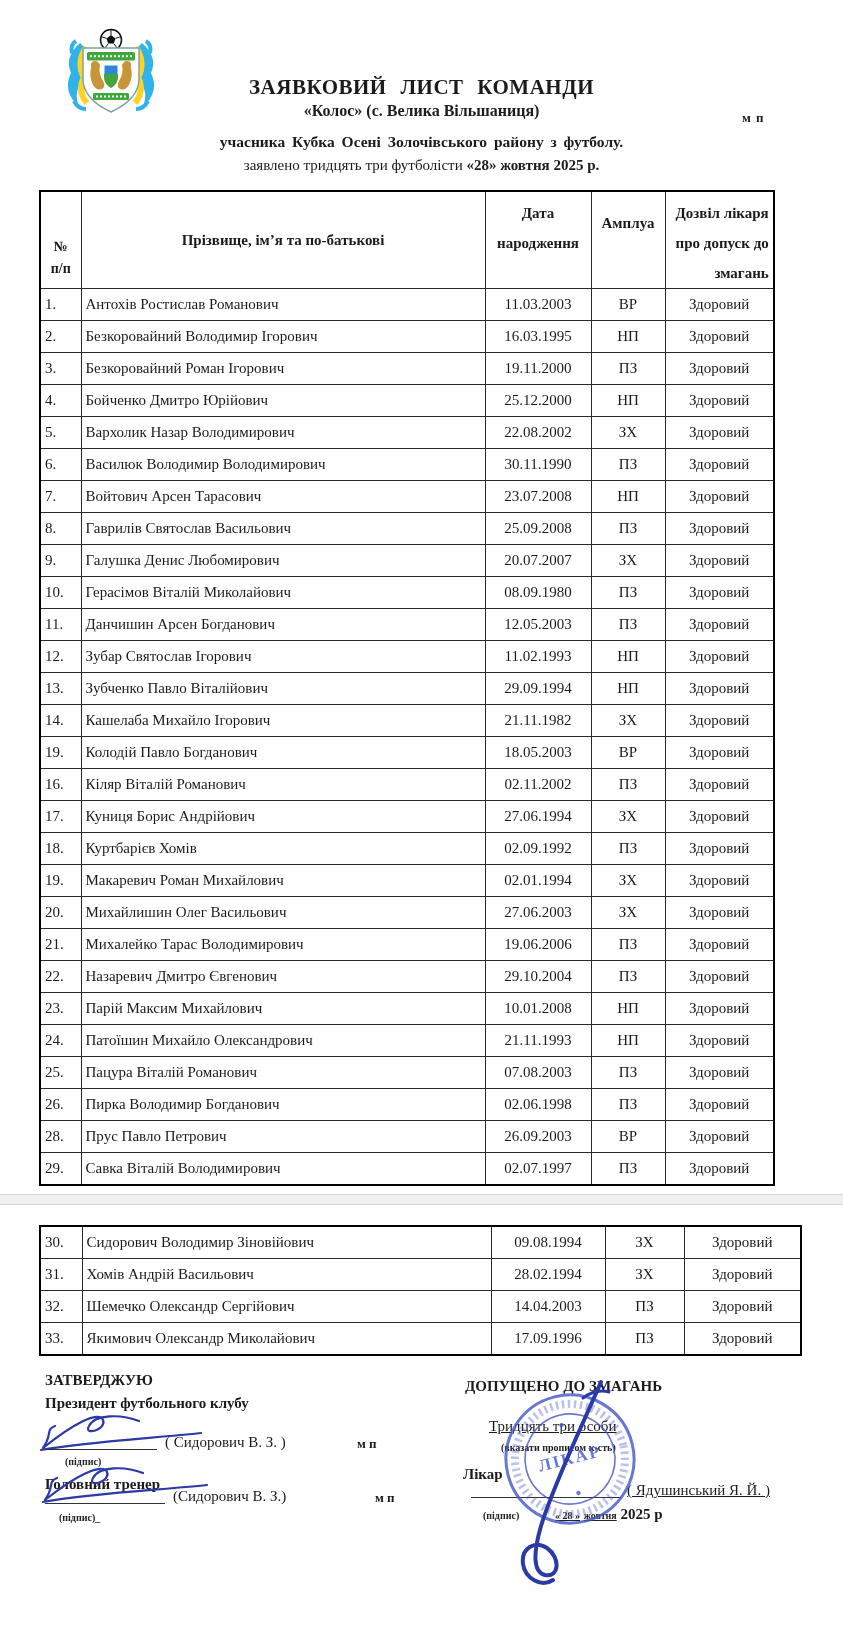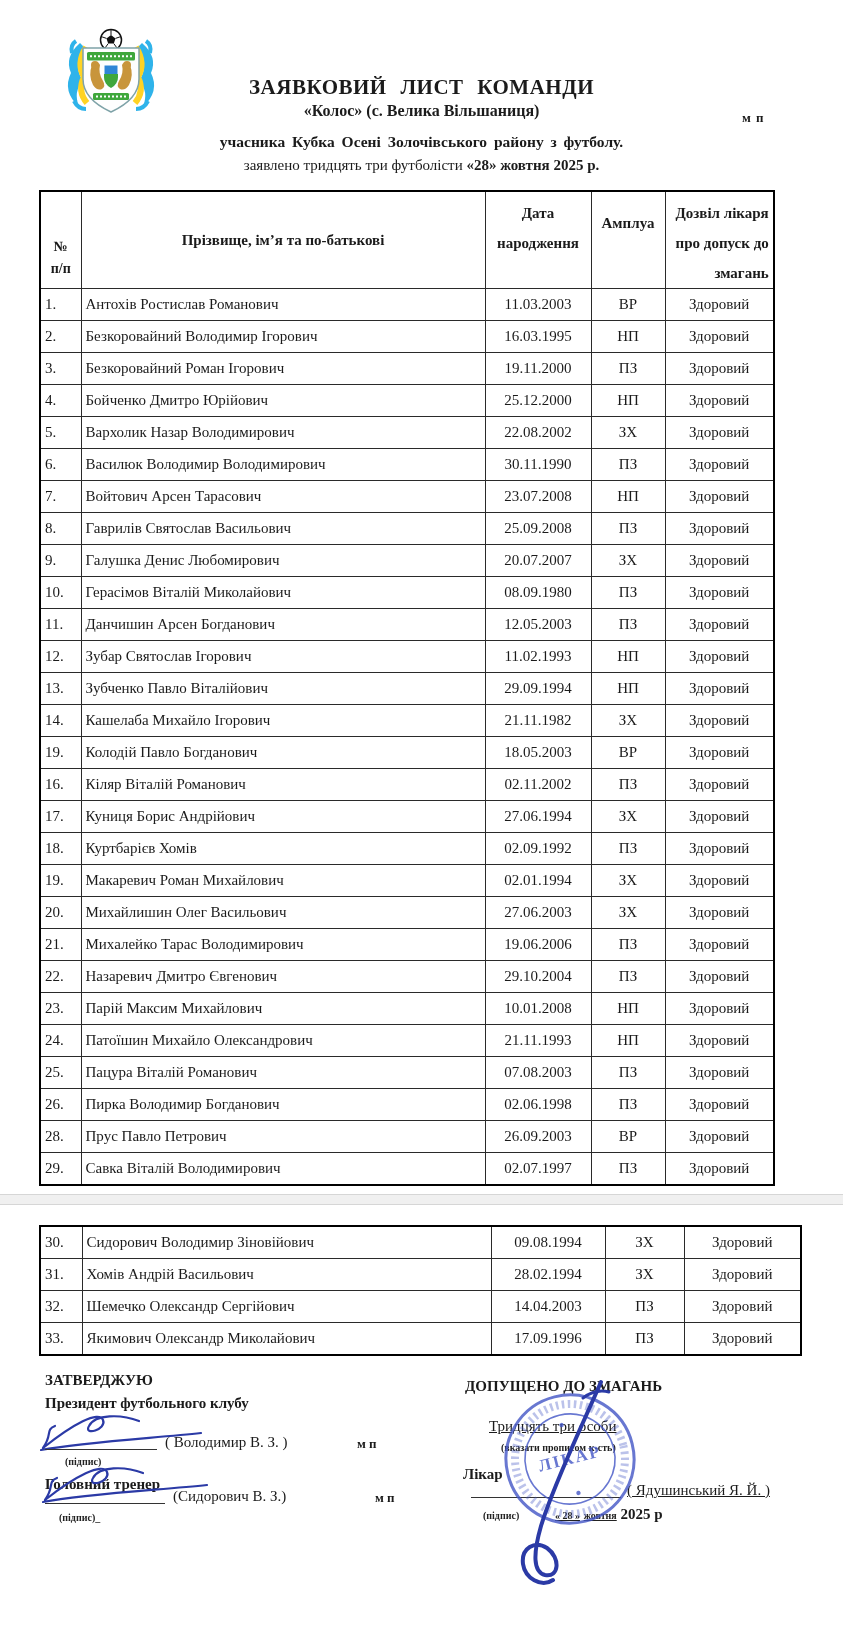--- a/index.html
+++ b/index.html
@@ -373,21 +373,21 @@
   </table>
 
   <div class="abs foot f-left">
     <div class="abs b" style="left:0;top:0;font-size:15px;">ЗАТВЕРДЖУЮ</div>
     <div class="abs b" style="left:0;top:23px;">Президент футбольного клубу</div>
 
     <svg class="abs sig-svg" style="left:-6px;top:32px;" width="170" height="50" viewBox="0 0 170 50">
       <path d="M4,44 C14,30 6,26 16,22 M4,44 C34,20 60,6 64,16 C68,26 44,32 50,22 C56,10 82,10 100,17 M2,46 C44,38 116,34 162,29" fill="none" stroke="#2b3aa6" stroke-width="2.2" stroke-linecap="round"></path>
     </svg>
     <div class="abs sig-line" style="left:0;top:76px;width:112px;"></div>
-    <div class="abs" style="left:120px;top:62px;">( Володимир В. З. )</div>
+    <div class="abs" style="left:120px;top:62px;">( Сидорович В. З. )</div>
     <div class="abs b" style="left:312px;top:64px;font-size:13px;">м п</div>
     <div class="abs small" style="left:20px;top:84px;">(підпис)</div>
 
     <div class="abs b" style="left:0;top:104px;">Головний тренер</div>
     <svg class="abs sig-svg" style="left:-6px;top:82px;" width="175" height="52" viewBox="0 0 175 52">
       <path d="M6,46 C16,32 8,28 18,24 M6,46 C36,22 64,8 68,18 C72,28 48,34 54,24 C60,12 86,12 104,19 M4,48 C46,40 120,36 168,31" fill="none" stroke="#2b3aa6" stroke-width="2.2" stroke-linecap="round"></path>
     </svg>
     <div class="abs sig-line" style="left:0;top:130px;width:120px;"></div>
     <div class="abs" style="left:128px;top:116px;">(Сидорович В. З.)</div>
     <div class="abs b" style="left:330px;top:118px;font-size:13px;">м п</div>

